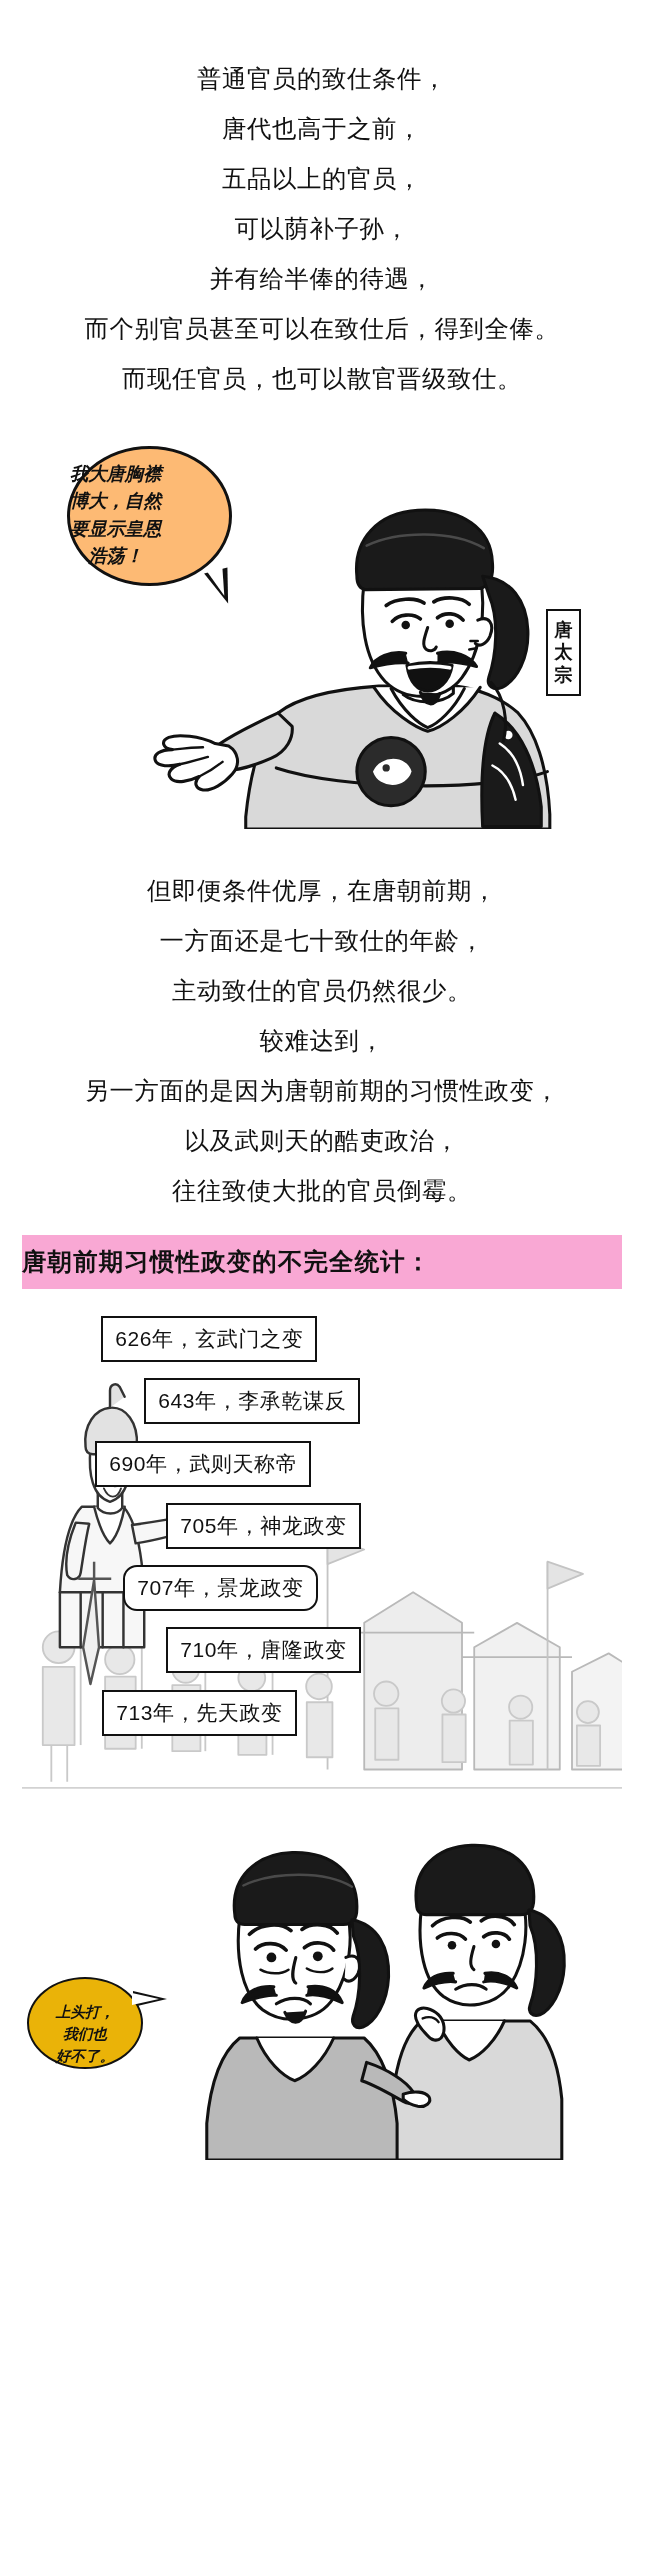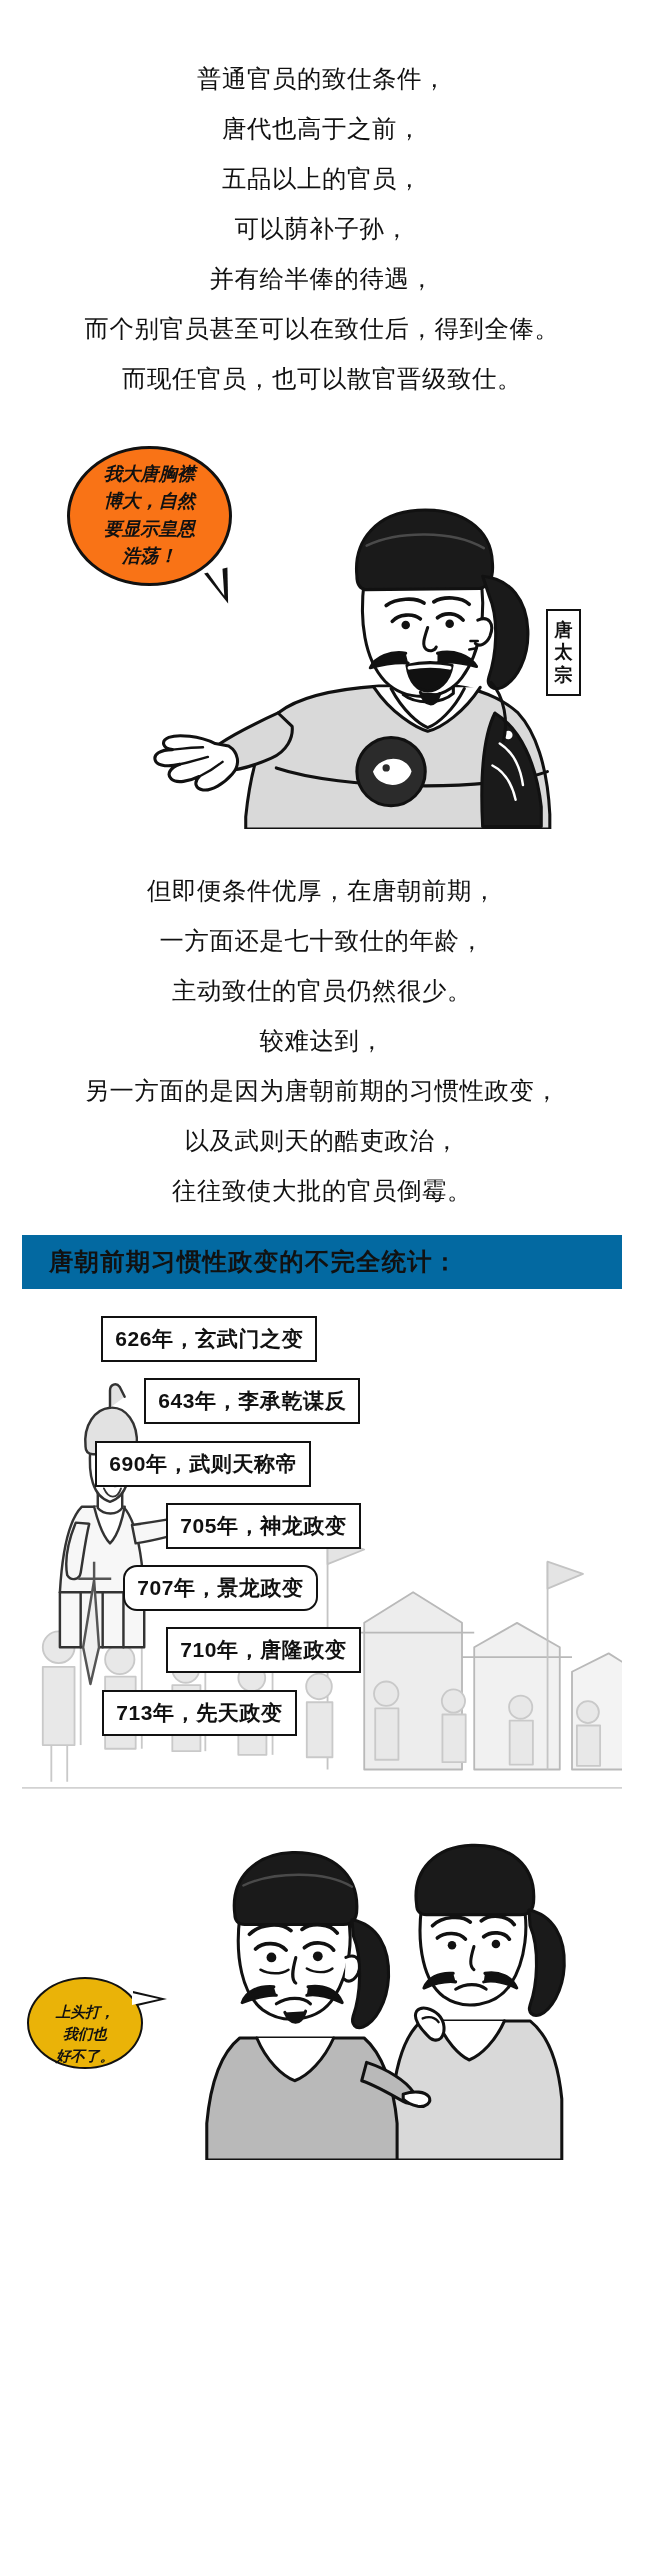--- a/index.html
+++ b/index.html
@@ -44,24 +44,24 @@
     margin-top: 22px;
   }
   .bubble {
     position: absolute;
     left: 67px;
     top: 19.5px;
     width: 165px;
     height: 140px;
     border: 3.1px solid #111;
     border-radius: 50% 50% 50% 50%;
-    background: #f97316;
+    background: #fdba74;
     display: flex;
     align-items: center;
-    justify-content: center;
+    justify-content: flex-start;
     z-index: 6;
   }
   .bubble-text {
     font-size: 18.3px;
     line-height: 1.5;
     font-style: italic;
     text-align: center;
     color: #111;
     font-family: "Liberation Serif", serif;
     font-weight: 700;
@@ -102,22 +102,22 @@
     line-height: 1.25;
     letter-spacing: 0;
     z-index: 6;
     font-weight: 700;
   }
   .name-tag span { display: block; }
 
   
   .section-bar {
     margin: 18.3px 22px 0 22px;
-    background: #0369a1;
-    padding: 11px 27px;
+    background: #f9a8d4;
+    padding: 11px 0;
     font-size: 24.4px;
     font-weight: 700;
     color: #111;
     letter-spacing: 1.2px;
   }
 
   
   .events {
     position: relative;
     margin: 16px 22px 0 22px;
@@ -128,21 +128,21 @@
   .events .bg {
     position: absolute;
     inset: 0;
     z-index: 0;
   }
   .event-box {
     position: absolute;
     border: 2.4px solid #111;
     background: #fff;
     font-size: 21px;
-    font-weight: 700;
+    font-weight: 400;
     color: #111;
     padding: 7.3px 12.2px;
     white-space: nowrap;
     z-index: 3;
     letter-spacing: 0.6px;
   }
 
   
   .illus2 {
     position: relative;

